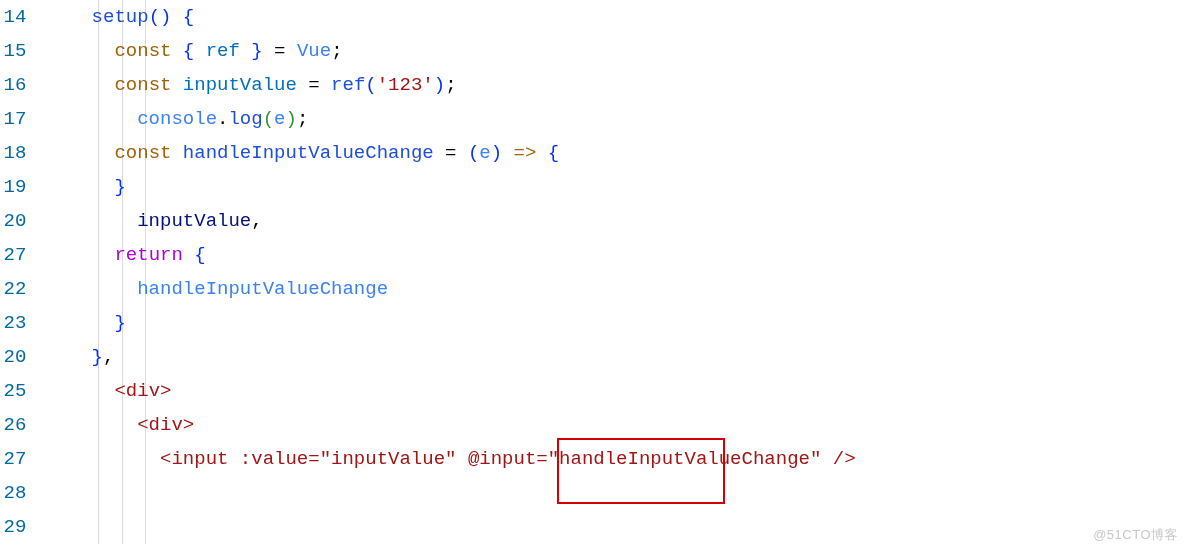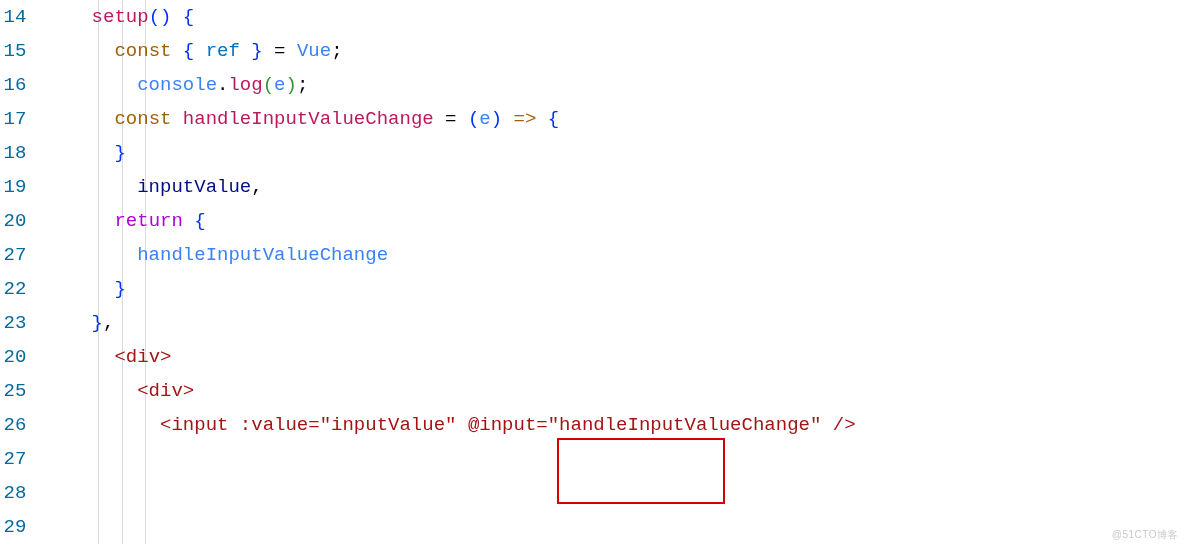--- a/index.html
+++ b/index.html
@@ -8,31 +8,31 @@
 .gutter{width:46px;text-align:center;color:#0369a1;padding-right:16px;user-select:none}
 .gutter .ln{height:34px}
 .code{flex:1;position:relative}
 .code .row{height:34px;white-space:pre;position:relative}
 .guides{position:absolute;inset:0;pointer-events:none}
 .g{position:absolute;top:0;bottom:0;width:1px;background:#dcdcdc}
 .g1{left:52px}
 .g2{left:76px}
 .g3{left:99px}
 .kw{color:#a16207}
-.fn{color:#be185d}
+.fn{color:#1d4ed8}
 .id{color:#3b82f6}
 .var{color:#0070c1}
 .prop{color:#001080}
 .pl{color:#000}
 .str{color:#a31515}
 .tpl{color:#a31515}
 .brk{color:#0431fa}
 .brk2{color:#319331}
 .rtn{color:#af00db}
-.wm{position:absolute;right:6px;bottom:6px;color:#c8c8c8;font-size:10px;font-family:Arial,sans-serif;letter-spacing:.5px}
+.wm{position:absolute;right:6px;bottom:6px;color:#c8c8c8;font-size:13px;font-family:Arial,sans-serif;letter-spacing:.5px}
 .box{position:absolute;border:2px solid #d60000;pointer-events:none}
 </style>
 </head>
 <body>
 
 <div class="editor">
   <div class="gutter" id="gutter">
       <div class="ln">14</div>
       <div class="ln">15</div>
       <div class="ln">16</div>
@@ -52,20 +52,21 @@
     </div>
   <div class="code" id="code">
       <div class="guides">
       <div class="g g1"></div>
         <div class="g g2"></div>
         <div class="g g3"></div>
     </div>
 
   <div class="row"><span>    </span><span class="fn">setup</span><span class="brk">()</span><span class="pl"> </span><span class="brk">{</span></div>
       <div class="row"><span>      </span><span class="kw">const</span><span class="pl"> </span><span class="brk">{</span><span class="pl"> </span><span class="var">ref</span><span class="pl"> </span><span class="brk">}</span><span class="pl"> = </span><span class="id">Vue</span><span class="pl">;</span></div>
+      <div class="row"><span>      </span><span class="kw">const</span><span class="pl"> </span><span class="var">inputValue</span><span class="pl"> = </span><span class="fn">ref</span><span class="brk">(</span><span class="str">'123'</span><span class="brk">)</span><span class="pl">;</span></div>
       <div class="row"><span>        </span><span class="id">console</span><span class="pl">.</span><span class="fn">log</span><span class="brk2">(</span><span class="id">e</span><span class="brk2">)</span><span class="pl">;</span></div>
       <div class="row"><span>      </span><span class="kw">const</span><span class="pl"> </span><span class="fn">handleInputValueChange</span><span class="pl"> = </span><span class="brk">(</span><span class="id">e</span><span class="brk">)</span><span class="pl"> </span><span class="kw">=&gt;</span><span class="pl"> </span><span class="brk">{</span></div>
       <div class="row"><span>      </span><span class="brk">}</span></div>
       <div class="row"><span>        </span><span class="prop">inputValue</span><span class="pl">,</span></div>
       <div class="row"><span>      </span><span class="rtn">return</span><span class="pl"> </span><span class="brk">{</span></div>
       <div class="row"><span>        </span><span class="id">handleInputValueChange</span></div>
       <div class="row"><span>      </span><span class="brk">}</span></div>
       <div class="row"><span>    </span><span class="brk">}</span><span class="pl">,</span></div>
       <div class="row"><span>      </span><span class="tpl">&lt;div&gt;</span></div>
       <div class="row"><span>        </span><span class="tpl">&lt;div&gt;</span></div>

